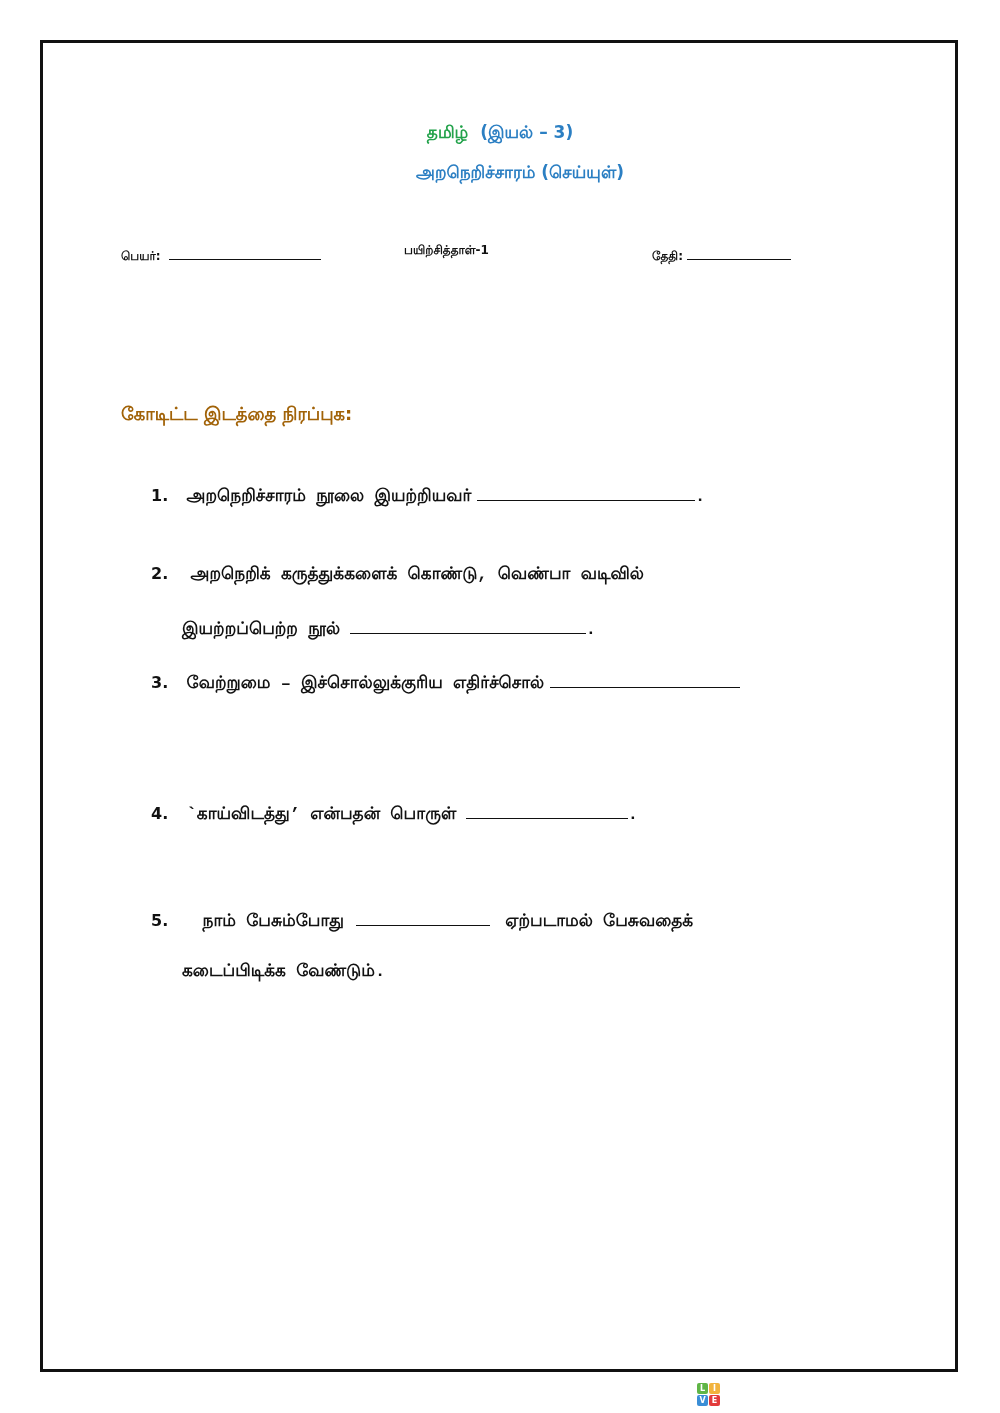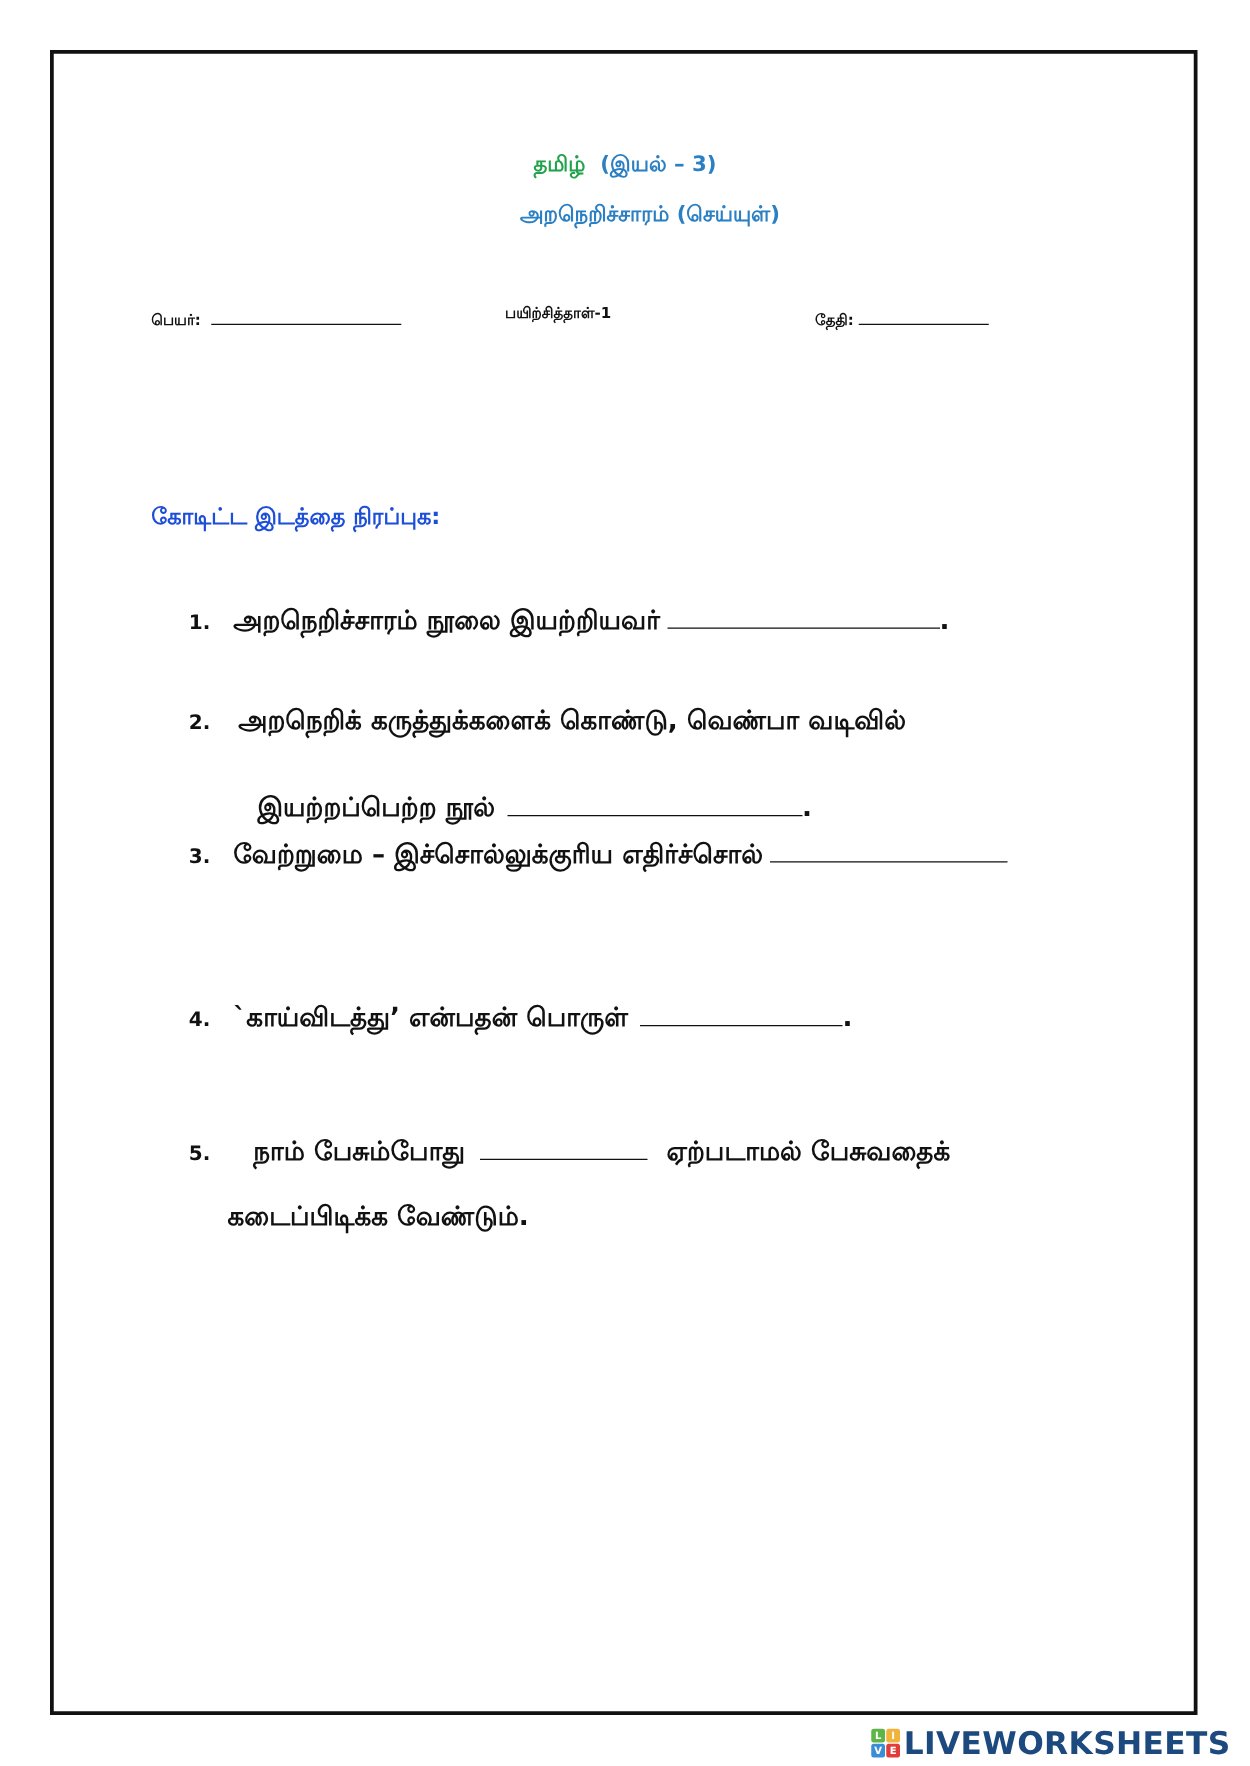--- a/index.html
+++ b/index.html
@@ -43,29 +43,30 @@
     }
     .blank {
       display: inline-block;
       border-bottom: 1.5px solid #111111;
       height: 16px;
       vertical-align: baseline;
       margin-left: 4px;
     }
     .section-heading {
       font-size: 18px;
-      color: #1d4ed8;
+      color: #a16207;
     }
     .q-num {
       display: inline-block;
       width: 30px;
       font-size: 16px;
     }
     .q-text {
-      font-size: 21px;
+      font-size: 17px;
+      font-family: Liberation Mono, monospace;
     }
     .brand {
       position: absolute;
       left: 697px;
       top: 1379px;
       display: flex;
       align-items: center;
       height: 30px;
     }
     .brand-grid {
@@ -119,21 +120,21 @@
 <div class="abs" style="left:151px; top:484px;">
   <span class="q-num">1.</span>
   <span class="q-text">அறநெறிச்சாரம் நூலை இயற்றியவர்</span>
   <span class="blank" style="width:218px; margin-left:0;"></span><span class="q-text">.</span>
 </div>
 
 <div class="abs" style="left:151px; top:564px;">
   <span class="q-num">2.</span>
   <span class="q-text" style="margin-left:4px;">அறநெறிக் கருத்துக்களைக் கொண்டு, வெண்பா வடிவில்</span>
 </div>
-<div class="abs" style="left:182px; top:634px;margin-left:24px;">
+<div class="abs" style="left:182px; top:617px;">
   <span class="q-text">இயற்றப்பெற்ற நூல்</span>
   <span class="blank" style="width:236px;"></span><span class="q-text">.</span>
 </div>
 
 <div class="abs" style="left:151px; top:671px;">
   <span class="q-num">3.</span>
   <span class="q-text">வேற்றுமை – இச்சொல்லுக்குரிய எதிர்ச்சொல்</span>
   <span class="blank" style="width:190px; margin-left:0;"></span>
 </div>
 
@@ -153,14 +154,13 @@
   <span class="q-text">கடைப்பிடிக்க வேண்டும்.</span>
 </div>
 
 <div class="brand">
   <div class="brand-grid">
     <div class="brand-cell" style="background:#5fb546;">L</div>
     <div class="brand-cell" style="background:#f2b33d;">I</div>
     <div class="brand-cell" style="background:#3a8ed6;">V</div>
     <div class="brand-cell" style="background:#e23b3b;">E</div>
   </div>
-  <span class="brand-text">LIVEWORKSHEETS</span>
 </div>
 
 </body></html>

